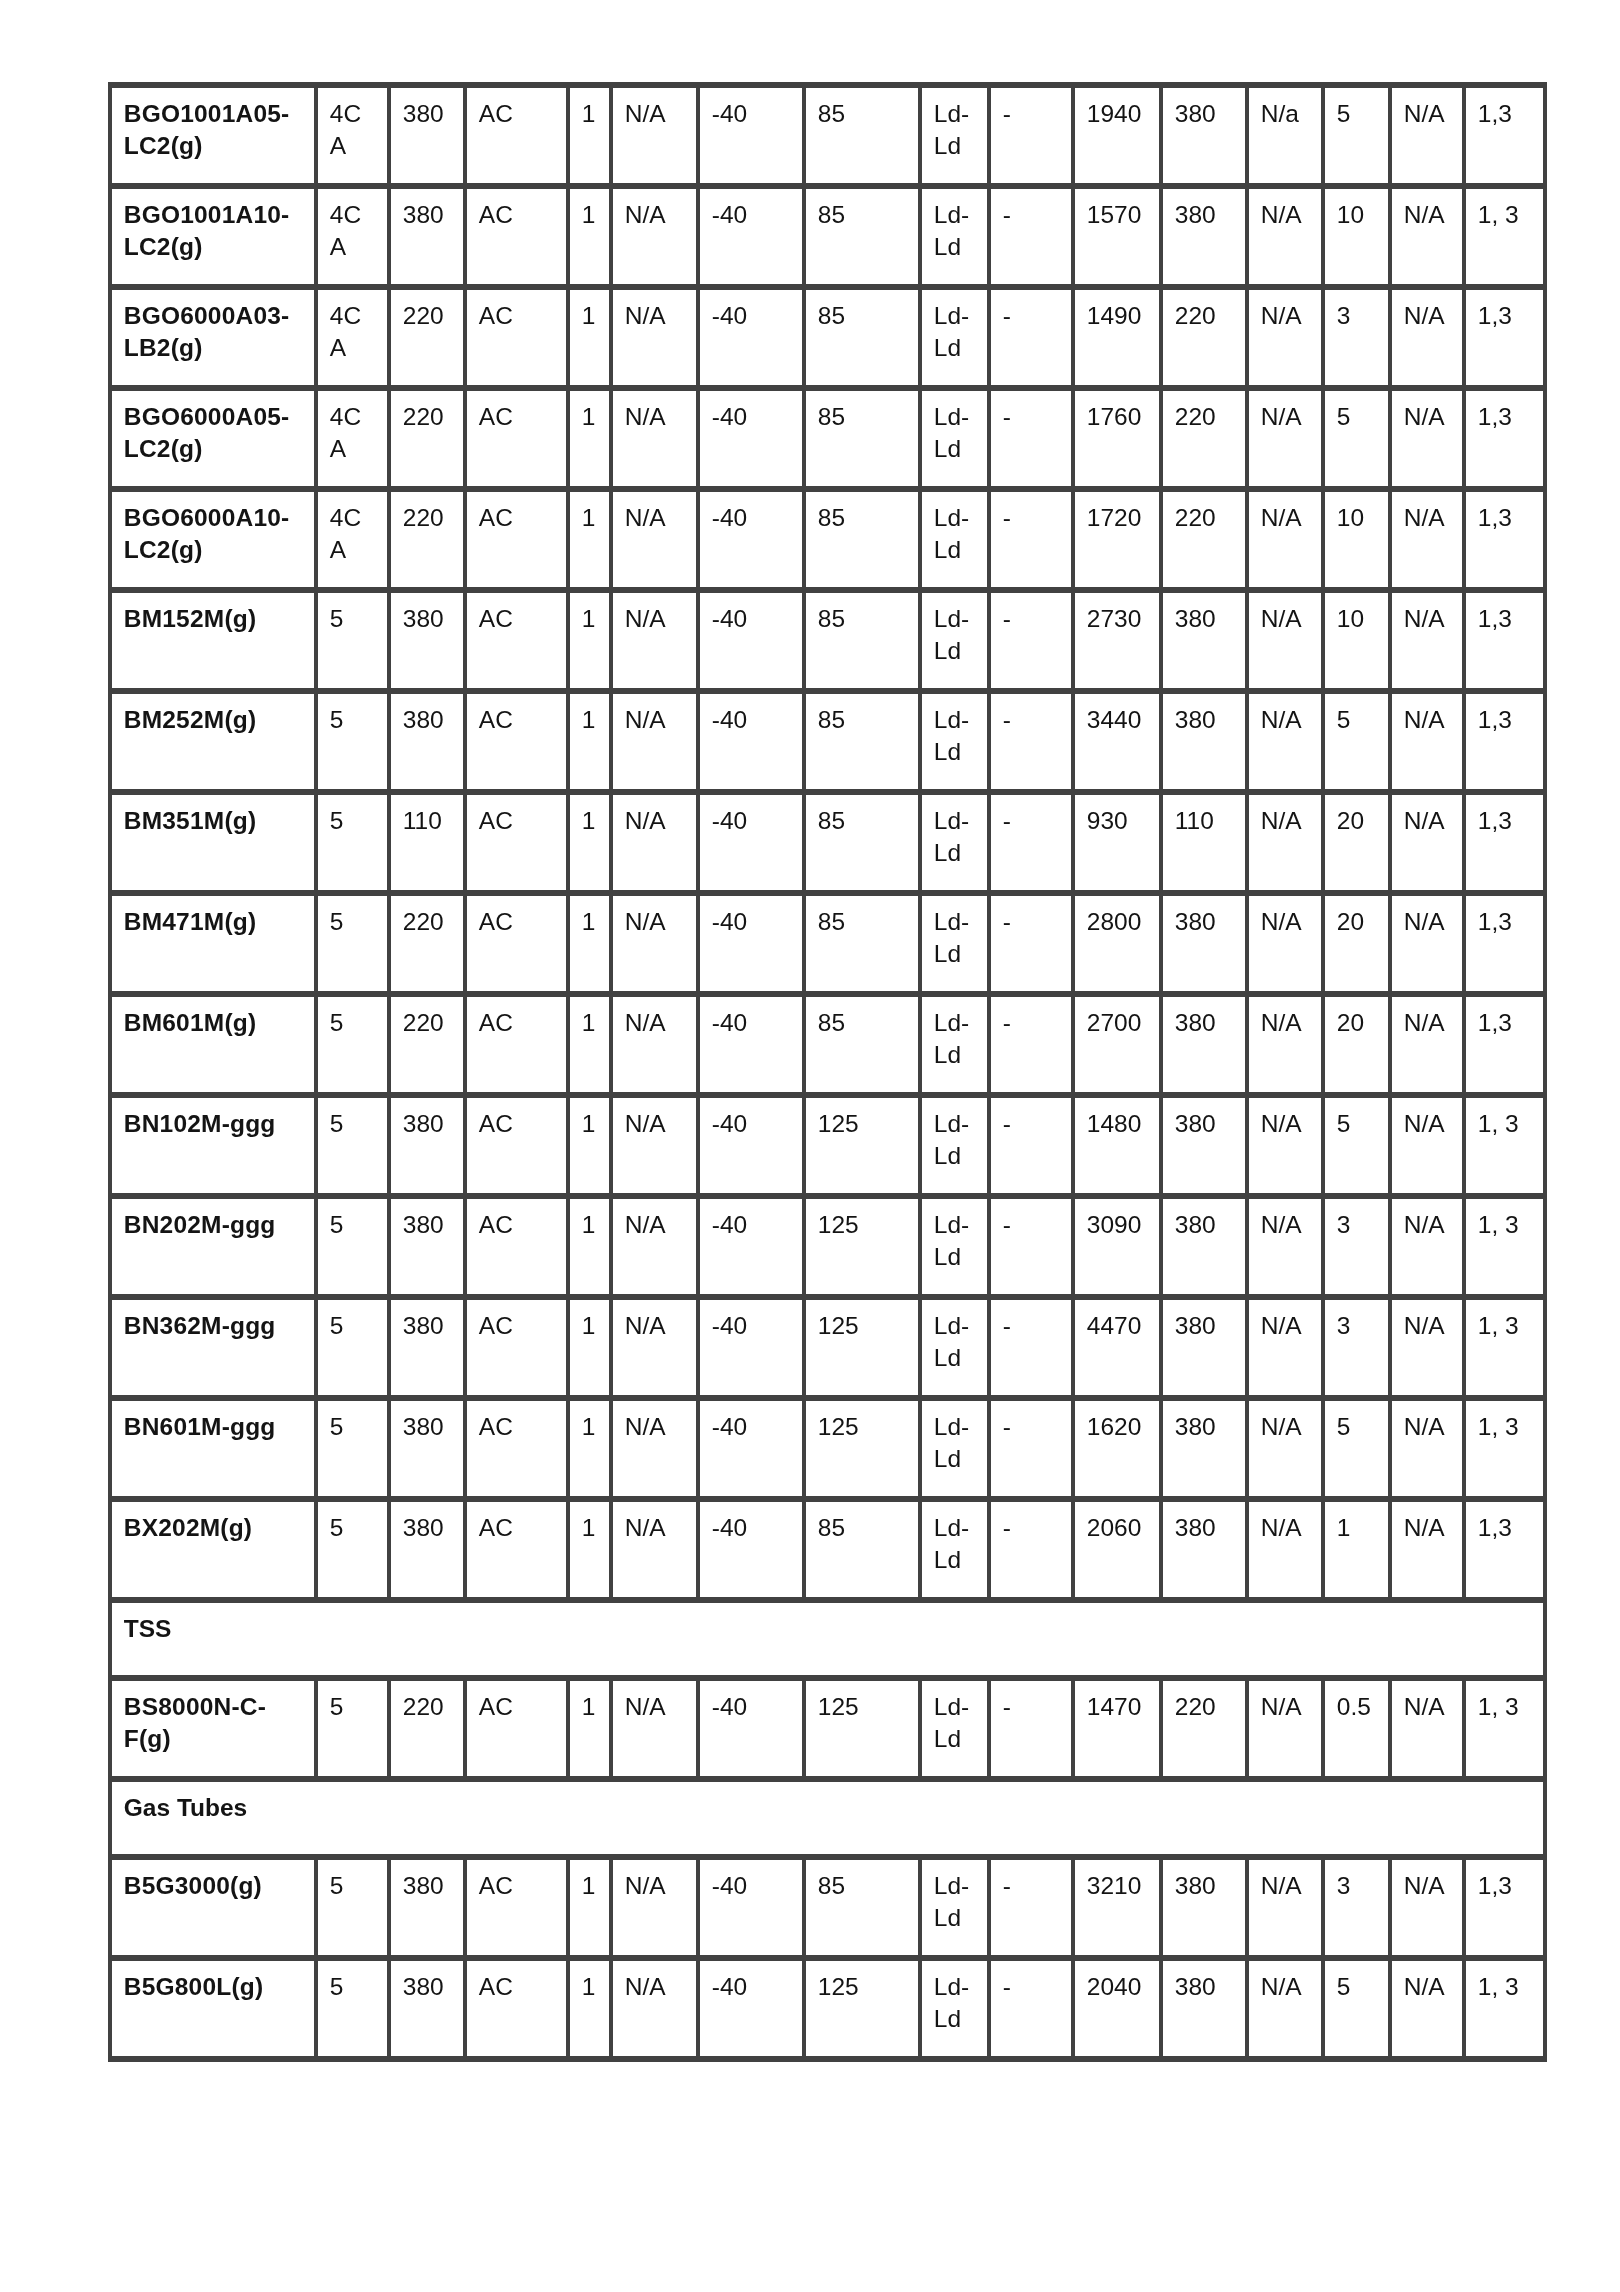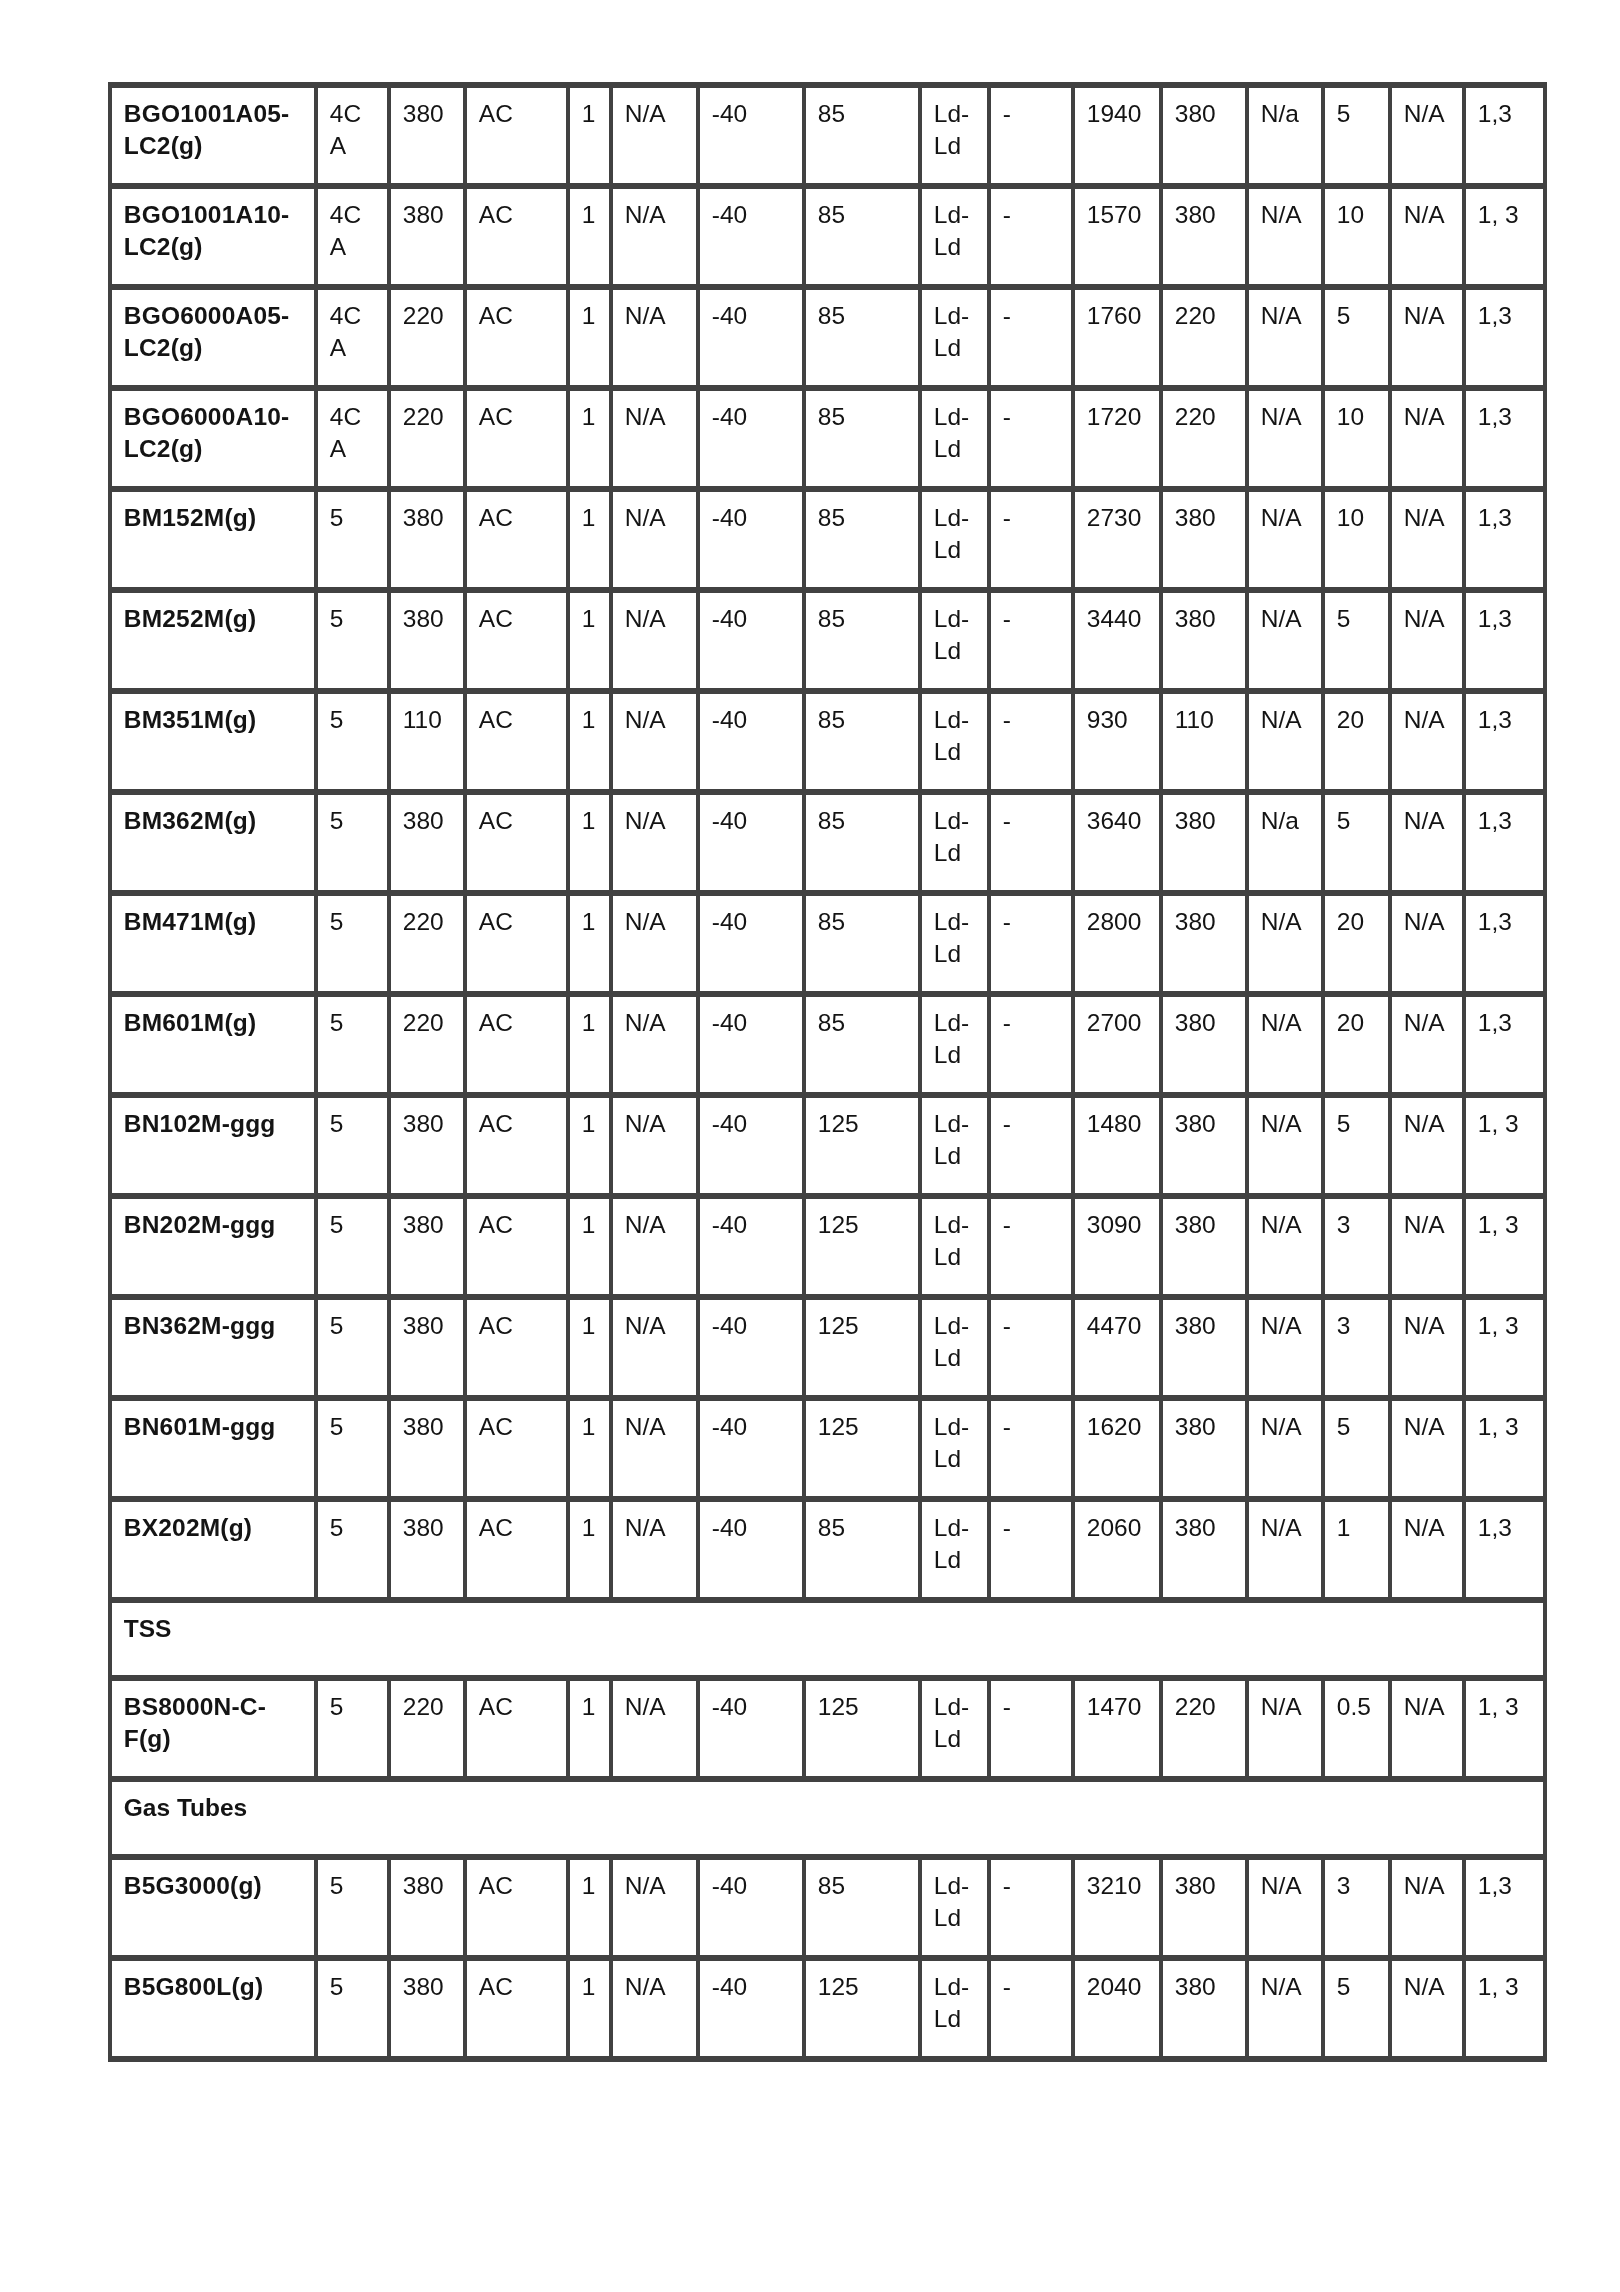--- a/index.html
+++ b/index.html
@@ -111,20 +111,38 @@
           <td class="c8">Ld-Ld</td>
           <td class="c9">-</td>
           <td class="c10 gap-left">1570</td>
           <td class="c11">380</td>
           <td class="c12">N/A</td>
           <td class="c13">10</td>
           <td class="c14">N/A</td>
           <td class="c15">1, 3</td>
         </tr>
         <tr class="data">
+          <td class="c0 part">BGO6000A03-LB2(g)</td>
+          <td class="c1">4CA</td>
+          <td class="c2">220</td>
+          <td class="c3">AC</td>
+          <td class="c4">1</td>
+          <td class="c5">N/A</td>
+          <td class="c6">-40</td>
+          <td class="c7">85</td>
+          <td class="c8">Ld-Ld</td>
+          <td class="c9">-</td>
+          <td class="c10 gap-left">1490</td>
+          <td class="c11">220</td>
+          <td class="c12">N/A</td>
+          <td class="c13">3</td>
+          <td class="c14">N/A</td>
+          <td class="c15">1,3</td>
+        </tr>
+        <tr class="data">
           <td class="c0 part">BGO6000A05-LC2(g)</td>
           <td class="c1">4CA</td>
           <td class="c2">220</td>
           <td class="c3">AC</td>
           <td class="c4">1</td>
           <td class="c5">N/A</td>
           <td class="c6">-40</td>
           <td class="c7">85</td>
           <td class="c8">Ld-Ld</td>
           <td class="c9">-</td>
@@ -197,38 +215,20 @@
           <td class="c4">1</td>
           <td class="c5">N/A</td>
           <td class="c6">-40</td>
           <td class="c7">85</td>
           <td class="c8">Ld-Ld</td>
           <td class="c9">-</td>
           <td class="c10 gap-left">930</td>
           <td class="c11">110</td>
           <td class="c12">N/A</td>
           <td class="c13">20</td>
-          <td class="c14">N/A</td>
-          <td class="c15">1,3</td>
-        </tr>
-        <tr class="data">
-          <td class="c0 part">BM362M(g)</td>
-          <td class="c1">5</td>
-          <td class="c2">380</td>
-          <td class="c3">AC</td>
-          <td class="c4">1</td>
-          <td class="c5">N/A</td>
-          <td class="c6">-40</td>
-          <td class="c7">85</td>
-          <td class="c8">Ld-Ld</td>
-          <td class="c9">-</td>
-          <td class="c10 gap-left">3640</td>
-          <td class="c11">380</td>
-          <td class="c12">N/a</td>
-          <td class="c13">5</td>
           <td class="c14">N/A</td>
           <td class="c15">1,3</td>
         </tr>
         <tr class="data">
           <td class="c0 part">BM471M(g)</td>
           <td class="c1">5</td>
           <td class="c2">220</td>
           <td class="c3">AC</td>
           <td class="c4">1</td>
           <td class="c5">N/A</td>

